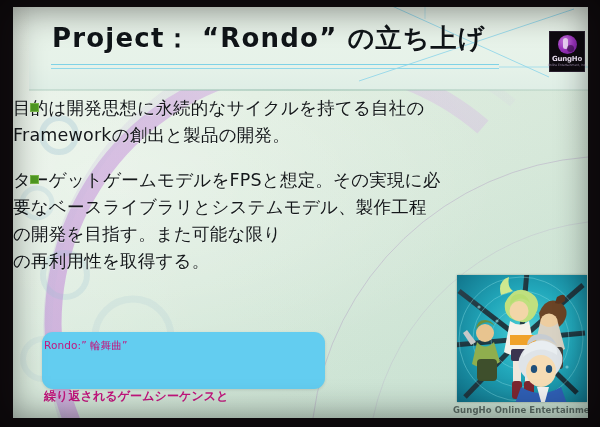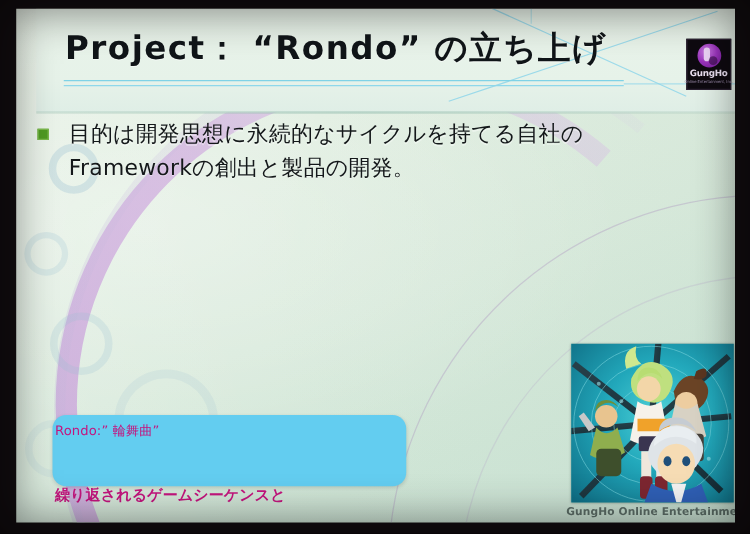--- a/index.html
+++ b/index.html
@@ -166,21 +166,20 @@
 
   
   .bullets {
     position: absolute;
     left: 0;
     top: 88px;
     width: 575px;
   }
   .bullet-item {
     position: relative;
-    padding-left: 42px;
     margin-bottom: 18px;
   }
   .bullet-marker {
     position: absolute;
     left: 17px;
     top: 8px;
     width: 9px;
     height: 9px;
     background: #4f9a22;
     border: 1px solid #7ab84a;
@@ -307,20 +306,27 @@
       <div class="logo-mark"></div>
       <div class="logo-name">GungHo</div>
       <div class="logo-sub">Online Entertainment, Inc.</div>
     </div>
 
     <div class="bullets">
       <div class="bullet-item">
         <span class="bullet-marker"></span>
         <div class="bullet-text">目的は開発思想に永続的なサイクルを持てる自社の
 Frameworkの創出と製品の開発。</div>
+      </div>
+      <div class="bullet-item">
+        <span class="bullet-marker"></span>
+        <div class="bullet-text">ターゲットゲームモデルをFPSと想定。その実現に必
+要なベースライブラリとシステムモデル、製作工程
+の開発を目指す。また可能な限り
+の再利用性を取得する。</div>
       </div>
     </div>
 
     <div class="callout">
       <div class="callout-line callout-line-1">Rondo:” 輪舞曲”</div>
       <div class="callout-line callout-line-2">繰り返されるゲームシーケンスと</div>
     </div>
 
     <div class="artwork">
       <svg width="130" height="127" viewBox="0 0 130 127">

